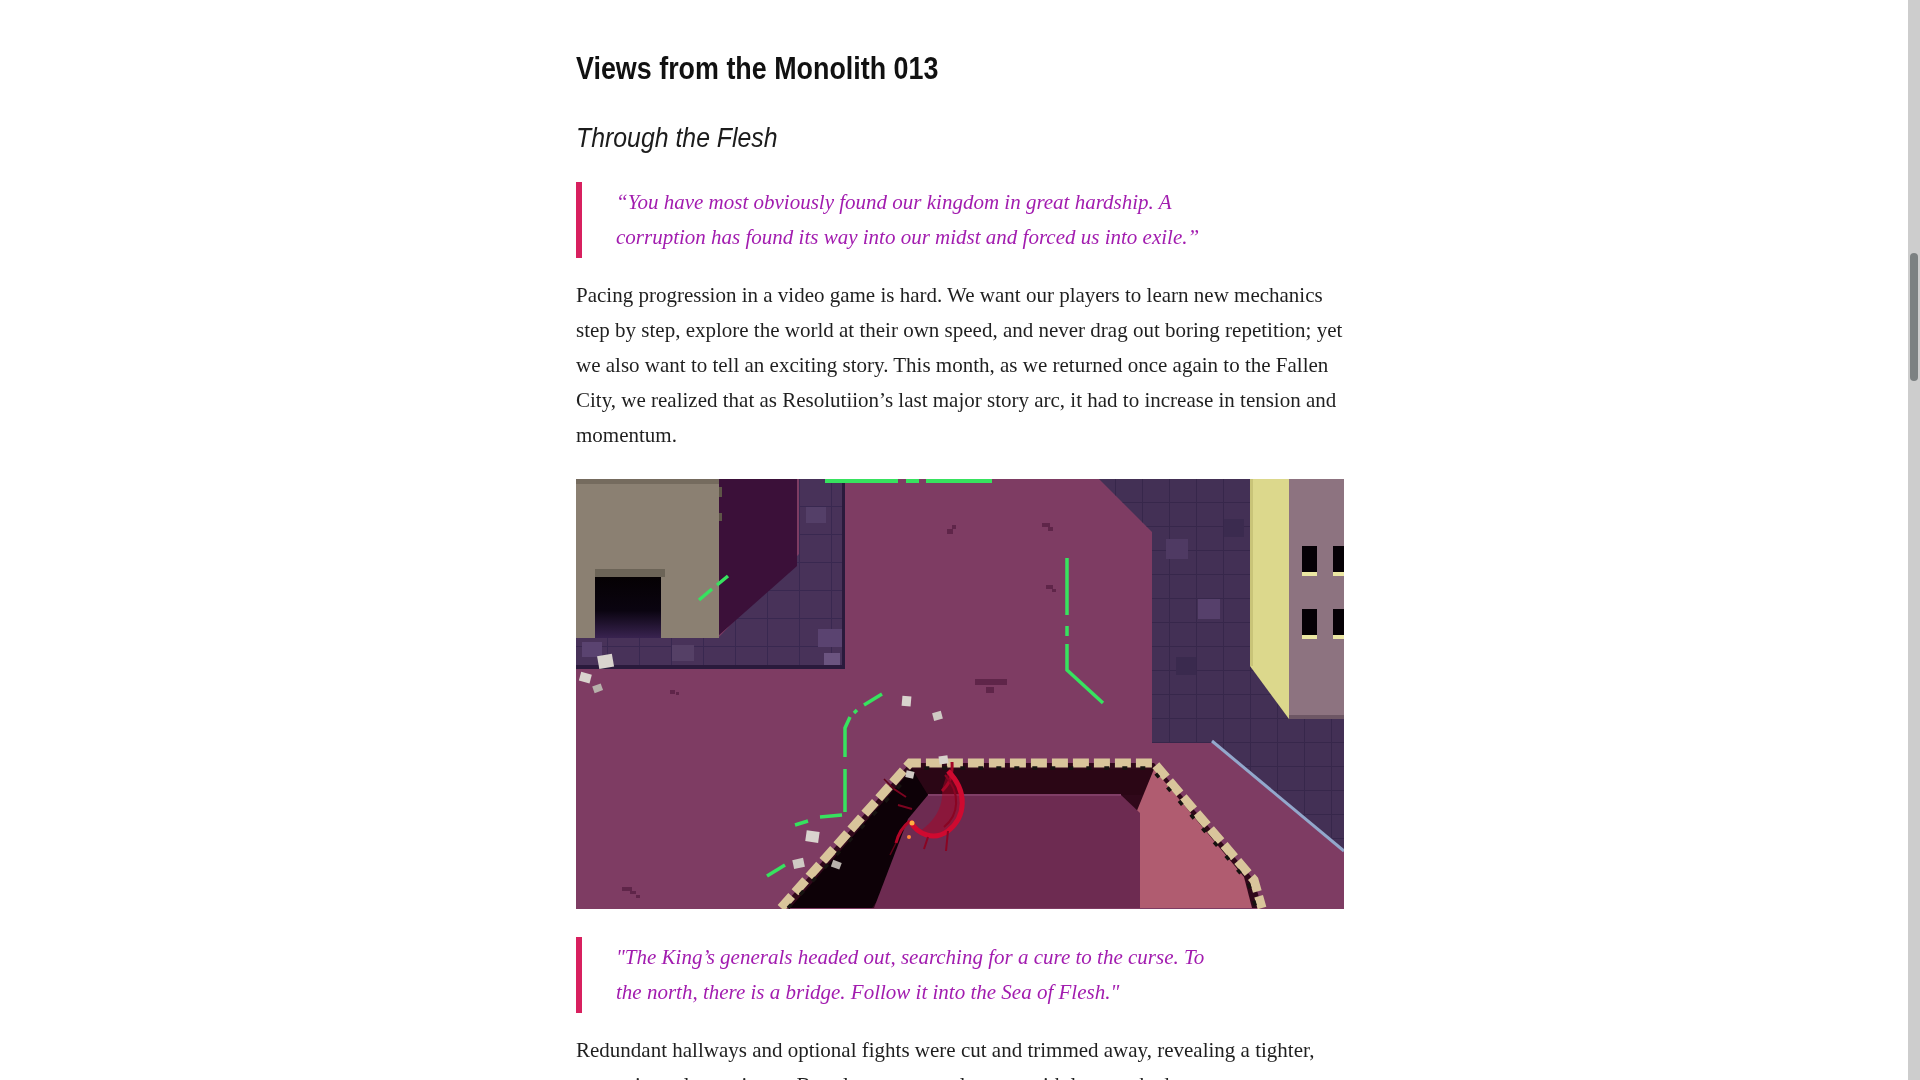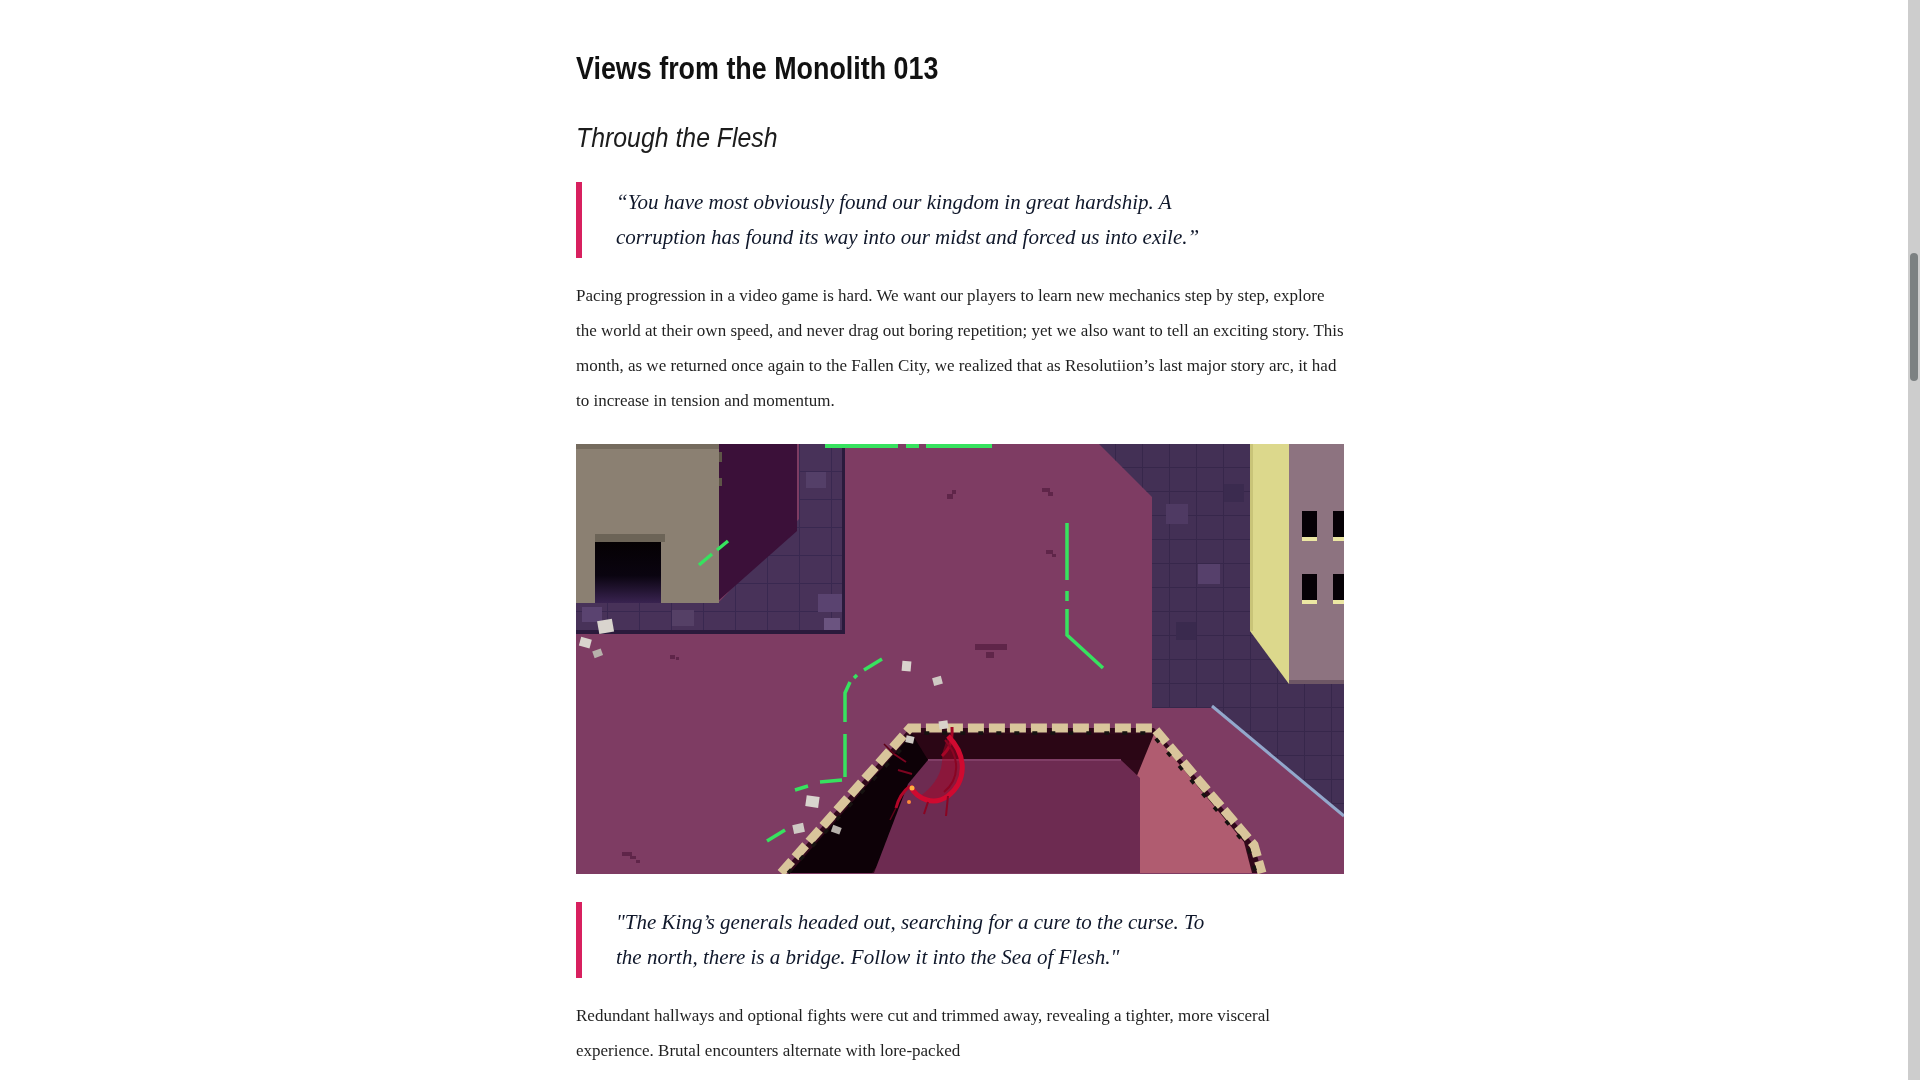--- a/index.html
+++ b/index.html
@@ -46,25 +46,25 @@
     transform-origin:left center;
     white-space:nowrap;
   }
   blockquote.quote{
     margin:28px 0 20px 0;
     border-left:6px solid var(--accent);
     padding:3px 128px 3px 34px;
     font-style:italic;
     font-size:21px;
     line-height:35px;
-    color:#0f172a;
+    color:#a21caf;
   }
   p.body-text{
     margin:18px 0;
-    font-size:17px;
+    font-size:21px;
     line-height:35px;
     color:var(--text);
   }
   figure.shot{
     margin:26px 0;
     width:768px;
     height:430px;
   }
   figure.shot svg{display:block;}
   

